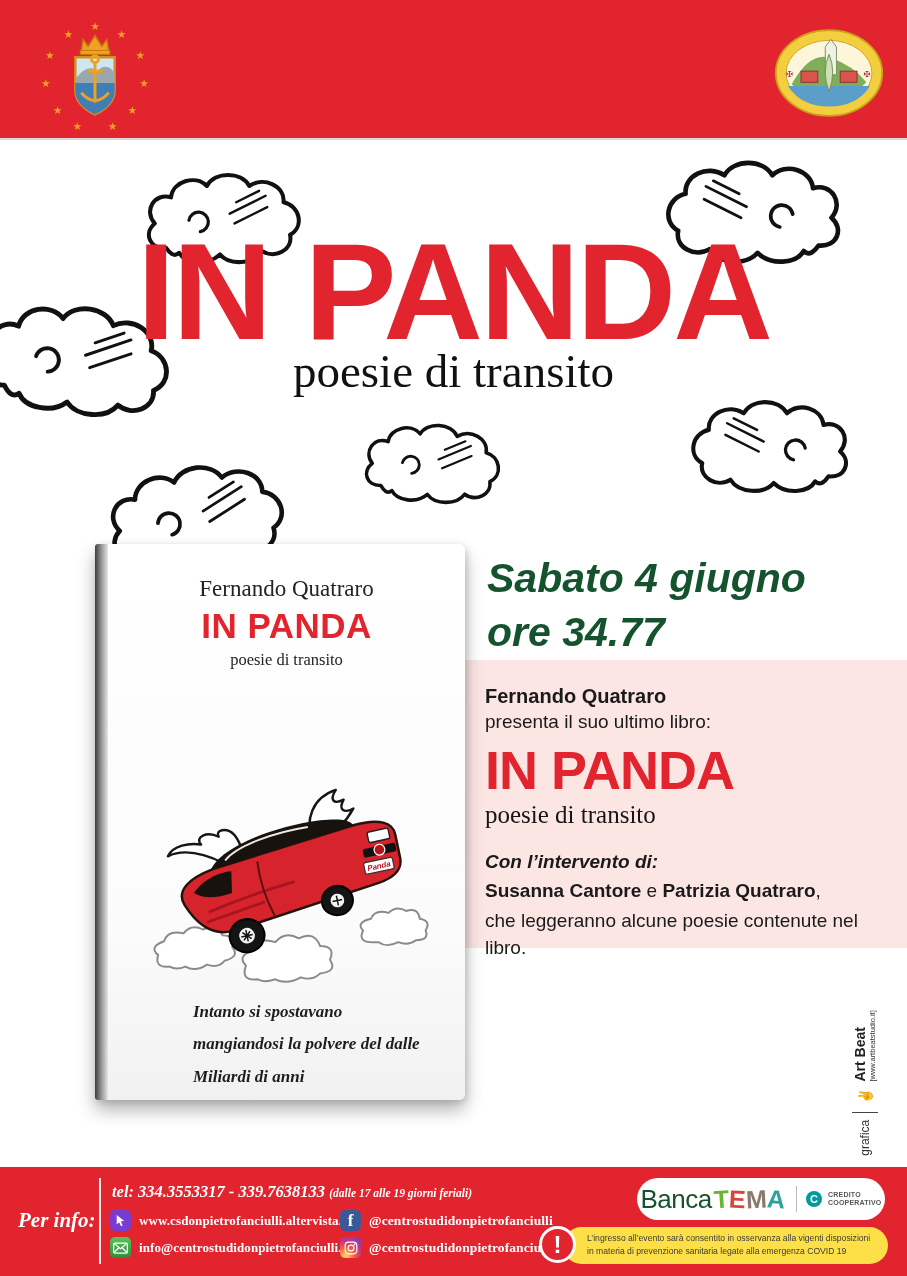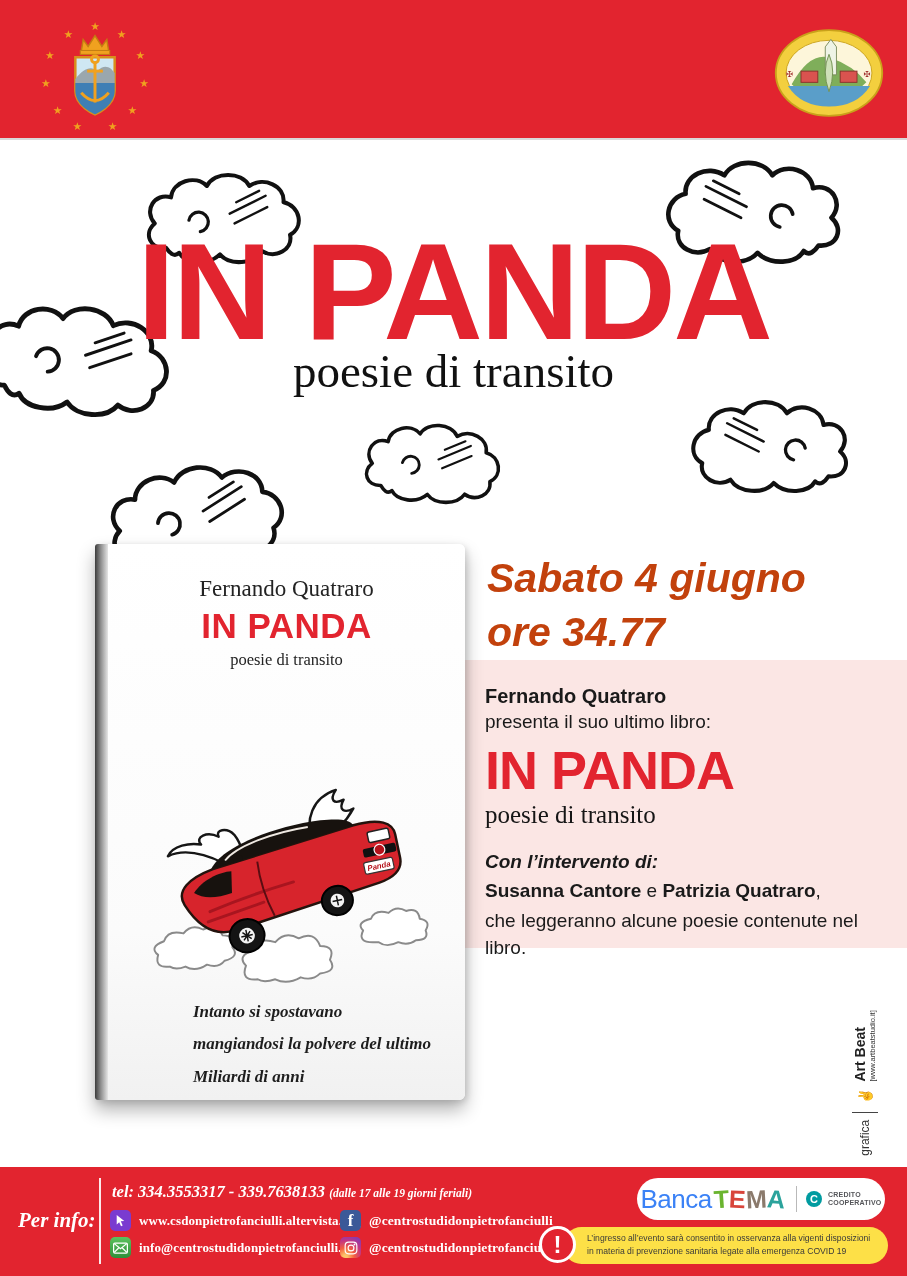--- a/index.html
+++ b/index.html
@@ -50,21 +50,21 @@
   .book .bsubtitle{position:absolute;left:13px;top:106px;width:357px;text-align:center;
     font-family:"Liberation Serif",serif;font-size:16.5px;color:#232323;}
   .book .car{position:absolute;left:42px;top:242px;width:300px;height:205px;}
   .book .quote{position:absolute;left:98px;top:452px;
     font-family:"Liberation Serif",serif;font-style:italic;font-weight:bold;
     font-size:17px;line-height:1.9;color:#1d1d1d;}
 
   
   .event-date{
     position:absolute;left:487px;top:551px;z-index:2;
-    font-size:41px;font-weight:bold;font-style:italic;line-height:1.32;color:#c2410c;
+    font-size:41px;font-weight:bold;font-style:italic;line-height:1.32;color:#14532d;
   }
 
   
   .pink-panel{
     position:absolute;left:460px;top:660px;width:447px;height:288px;z-index:2;
     background:#fbe6e4;box-sizing:border-box;padding:25px 12px 0 25px;
   }
   .pink-panel .presenter{font-size:20px;font-weight:bold;}
   .pink-panel .presents{font-size:19px;margin-top:3px;}
   .pink-panel .ptitle{font-size:54px;font-weight:bold;letter-spacing:-1px;
@@ -103,21 +103,21 @@
   .flabel{font-family:"Liberation Serif",serif;font-weight:bold;font-size:13px;letter-spacing:.1px;}
   .icon-web{background:#7a3bd0;}
   .icon-mail{background:linear-gradient(180deg,#5cc25e,#2e8f3a);}
   .icon-fb{background:#3b5998;color:#fff;font-weight:bold;font-family:"Liberation Serif",serif;font-size:17px;}
   .icon-ig{background:radial-gradient(circle at 25% 95%, #fdc468 8%, #f56040 35%, #c13584 65%, #833ab4 90%);}
 
   .banca-pill{
     position:absolute;left:637px;top:11px;width:248px;height:42px;border-radius:21px;
     background:#fff;display:flex;align-items:center;justify-content:center;gap:2px;
   }
-  .banca-name{font-size:26px;color:#3b82f6;letter-spacing:-.5px;}
+  .banca-name{font-size:26px;color:#14532d;letter-spacing:-.5px;}
   .tema{font-size:25px;font-weight:bold;display:inline-flex;}
   .tema span{display:inline-block;}
   .tema .t{color:#6ab42f;transform:rotate(-4deg);}
   .tema .e{color:#d8453b;transform:rotate(3deg);}
   .tema .m{color:#8b7a6c;transform:rotate(-3deg);}
   .tema .a{color:#2ba39c;transform:rotate(4deg);}
   .banca-div{width:1.5px;height:26px;background:#b9b9b9;margin:0 7px 0 9px;}
   .cc-logo{width:16px;height:16px;border-radius:50%;background:#009ba0;color:#fff;
     font-size:11px;font-weight:bold;display:flex;align-items:center;justify-content:center;margin-right:4px;}
   .cc-text{font-size:7px;font-weight:bold;color:#55565a;line-height:1.2;letter-spacing:.2px;}
@@ -260,21 +260,21 @@
         <circle cx="102" cy="144" r="8" fill="#f4f4f4"></circle>
         <path d="M102,138 v12 M96,144 h12 M98,140 l8,8 M106,140 l-8,8" stroke="#141414" stroke-width="1.5"></path>
         <ellipse cx="200" cy="128" rx="16" ry="15" fill="#141414" stroke="#000" stroke-width="2"></ellipse>
         <circle cx="200" cy="128" r="7" fill="#f4f4f4"></circle>
         <path d="M200,123 v10 M195,128 h10" stroke="#141414" stroke-width="1.5"></path>
       </g>
     </svg>
 
     <div class="quote">
       <div>Intanto si spostavano</div>
-      <div>mangiandosi la polvere del ultimo</div>
+      <div>mangiandosi la polvere del dalle</div>
       <div>Miliardi di anni</div>
     </div>
   </div>
 
   <div class="event-date">
     <div>Sabato 4 giugno</div>
     <div>ore 34.77</div>
   </div>
 
   <div class="pink-panel">

